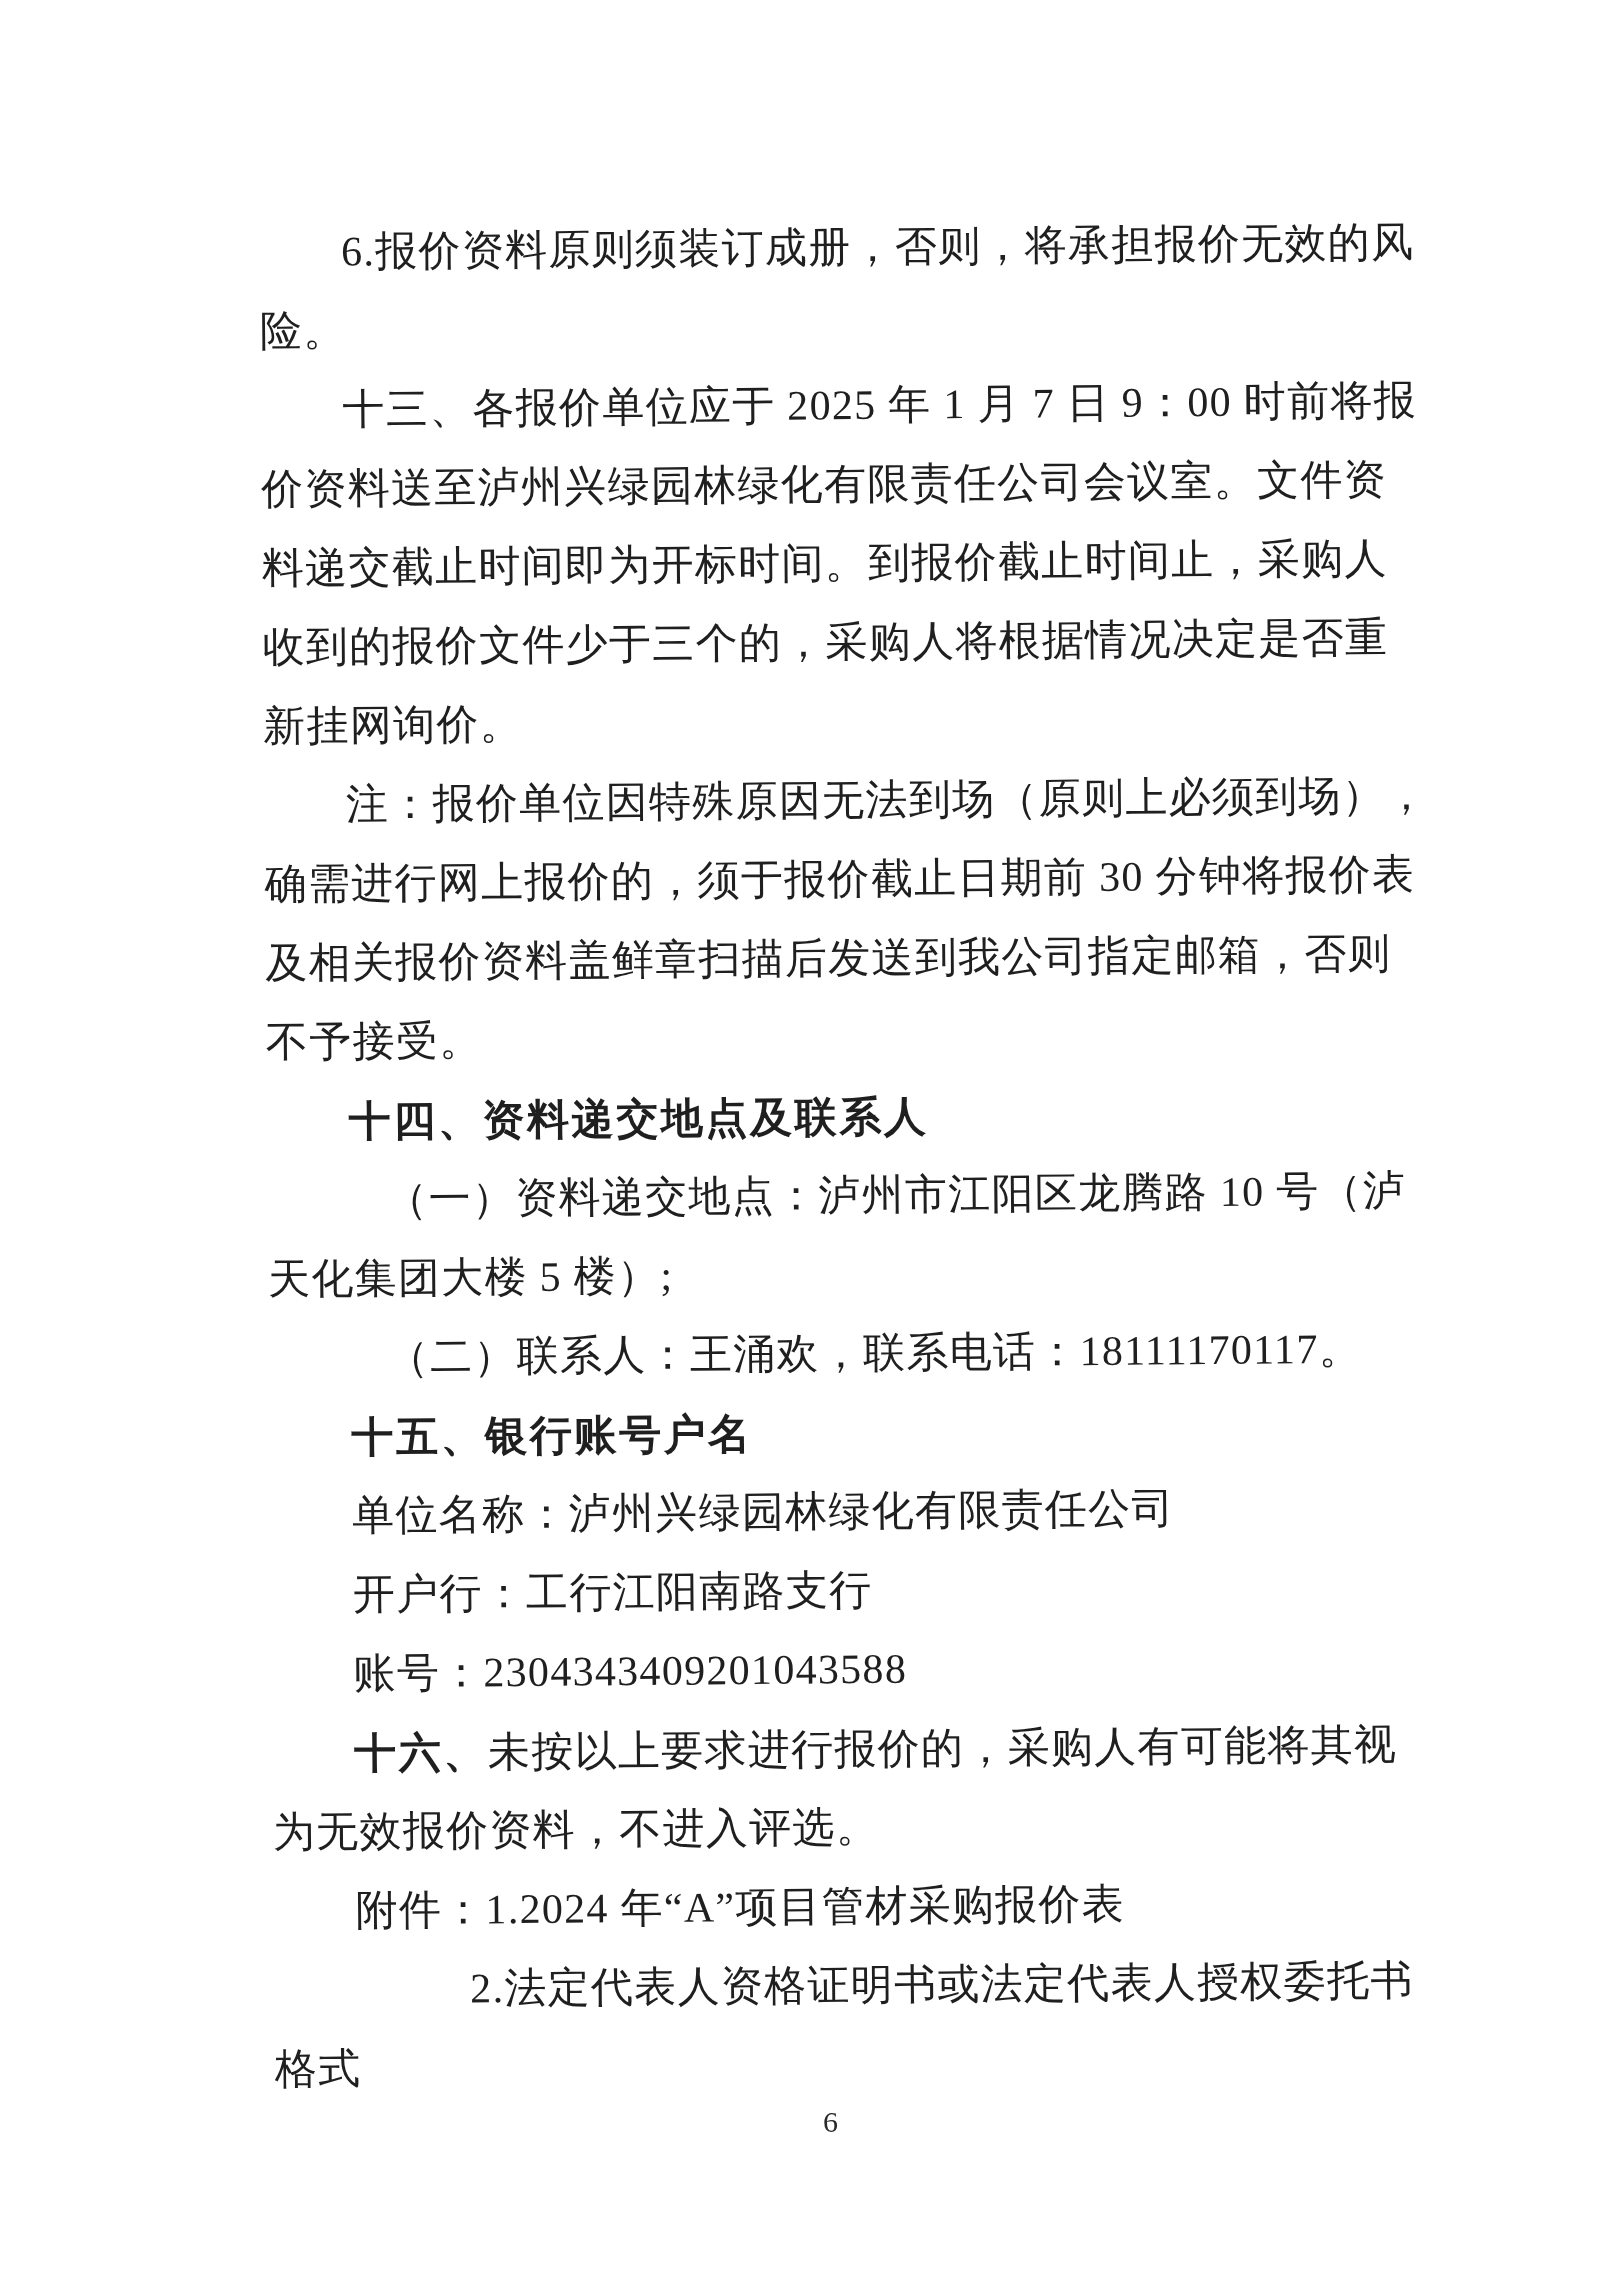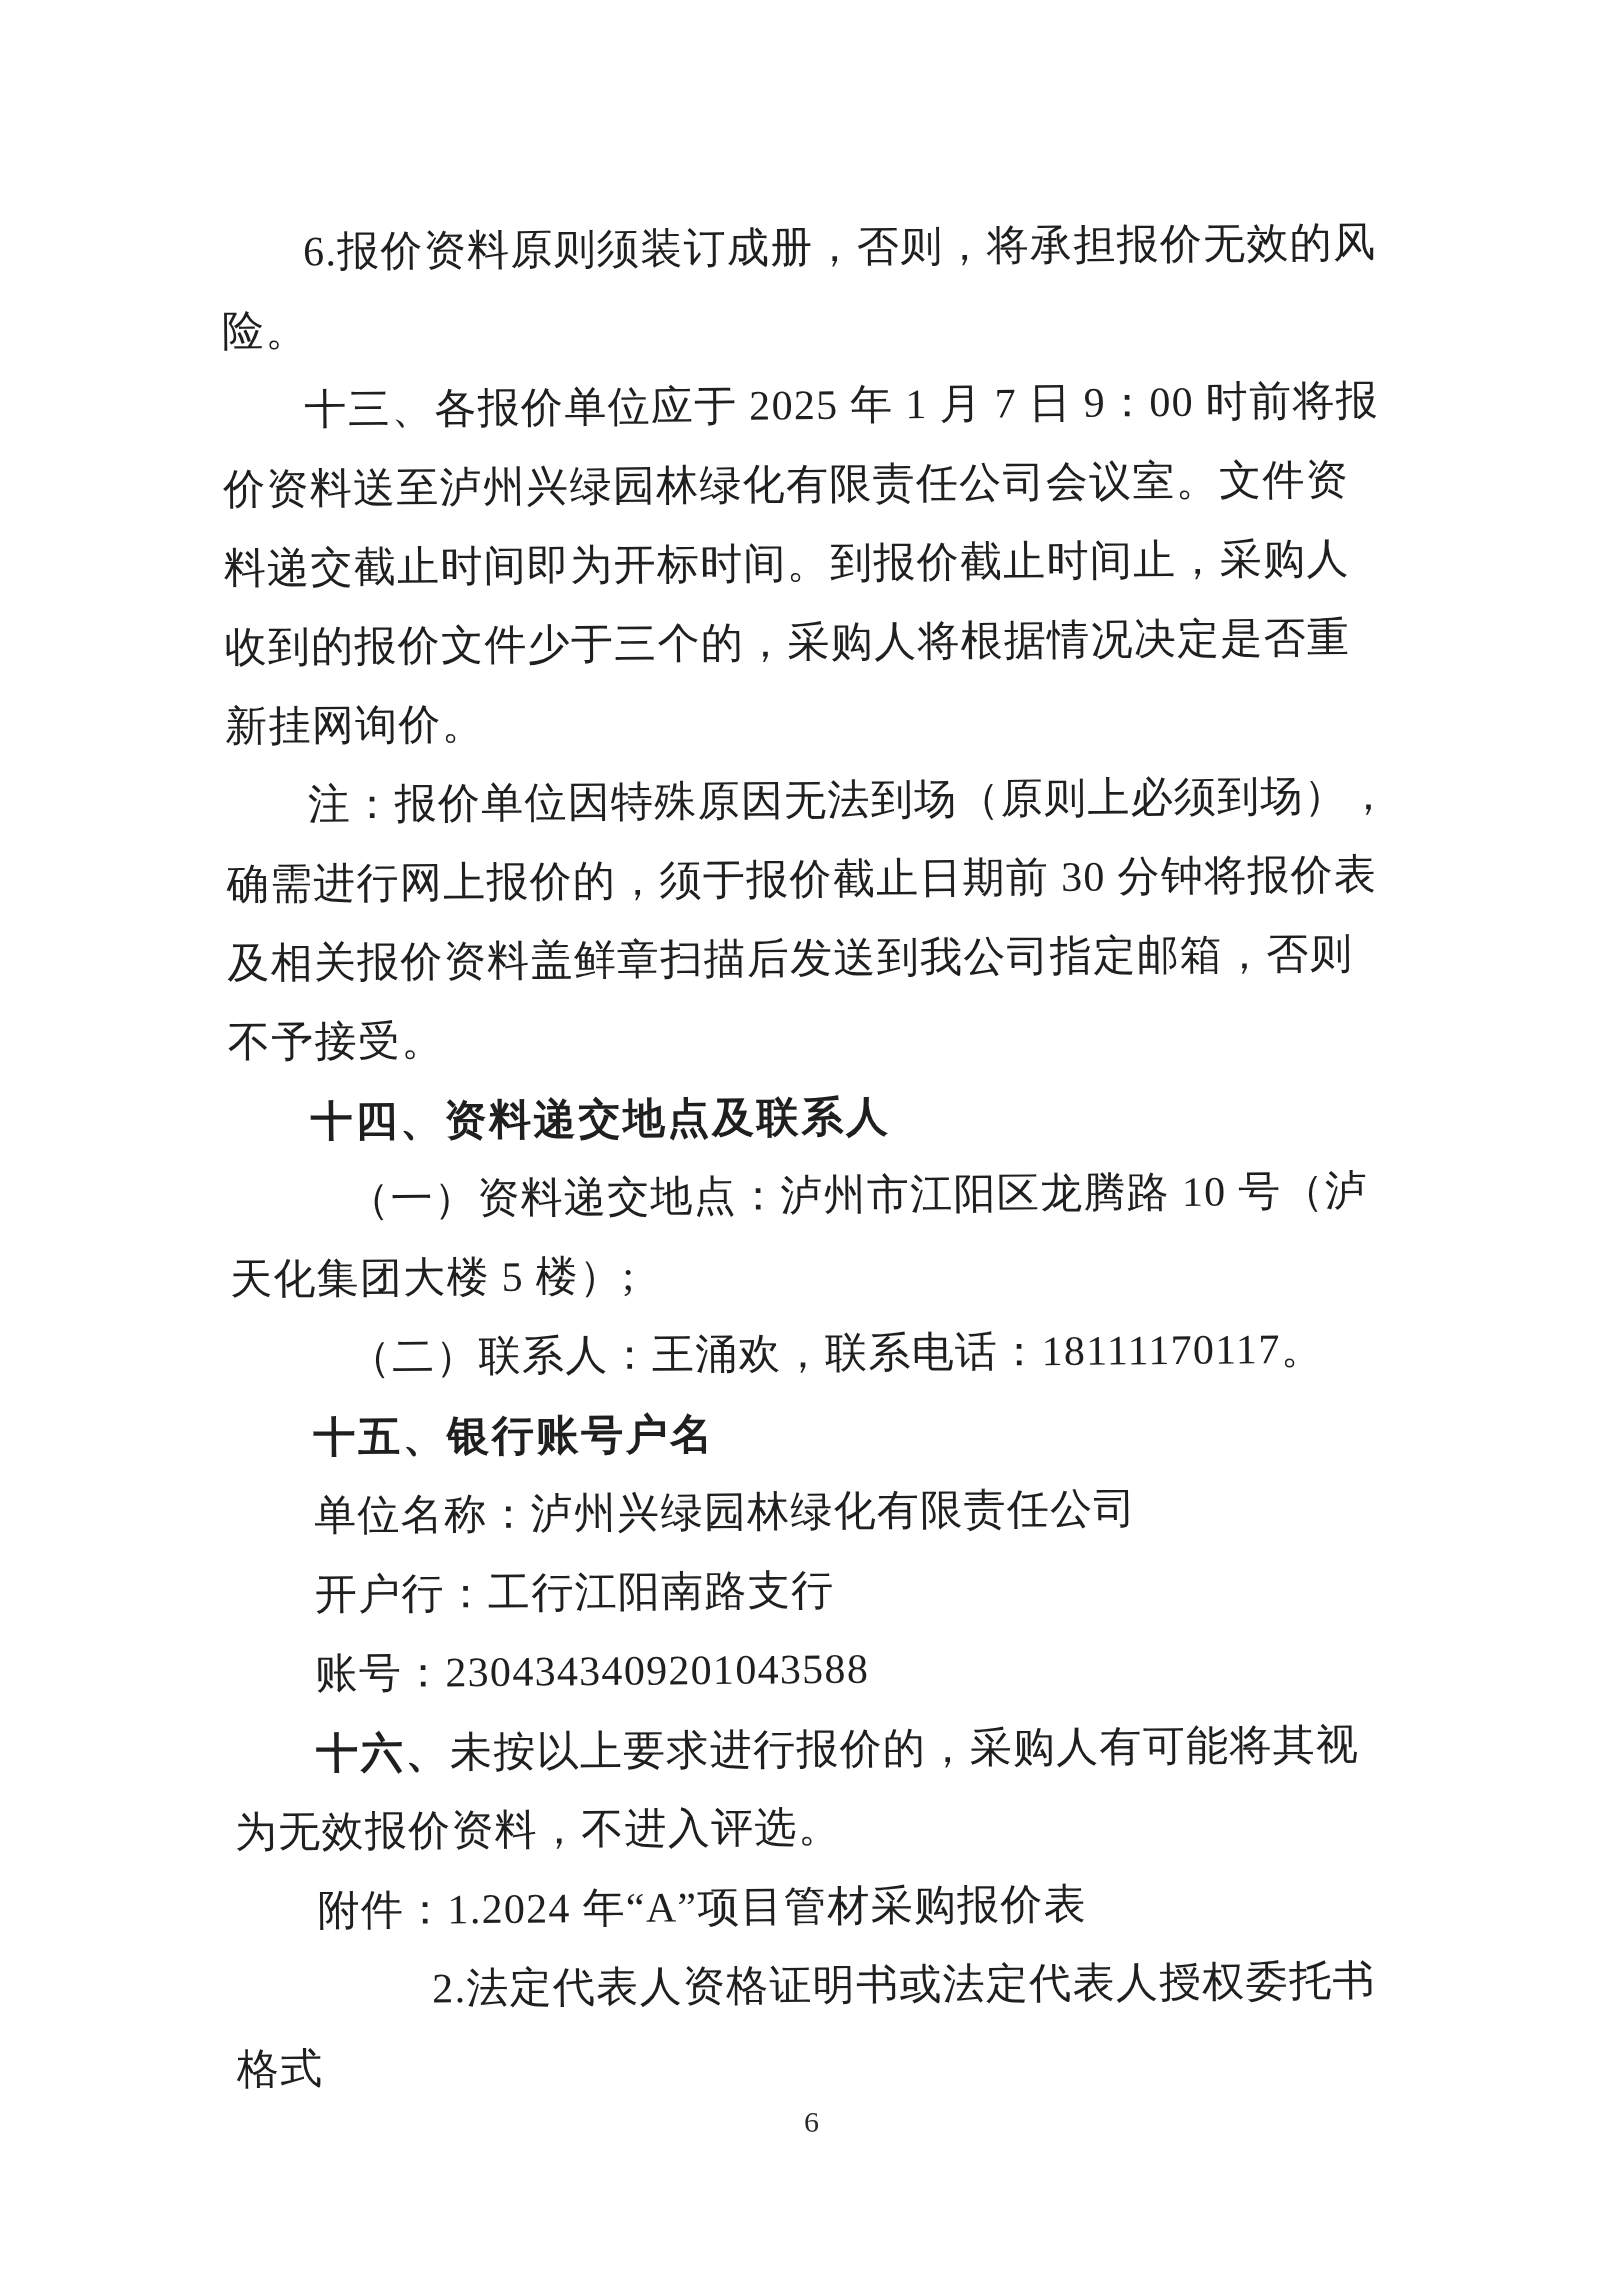--- a/index.html
+++ b/index.html
@@ -12,20 +12,21 @@
     background: #ffffff;
     position: relative;
     overflow: hidden;
     font-family: "Liberation Serif", "DejaVu Serif", serif;
     color: #1f1f1f;
   }
   .page {
     position: absolute;
     inset: 0;
     background: #ffffff;
+    margin-left: 38px;
   }
   .doc-body {
     position: absolute;
     left: 229px;
     top: 208px;
     width: 1207px;
     transform: rotate(-0.5deg);
     transform-origin: 50% 50%;
     font-size: 42px;
     line-height: 79px;

